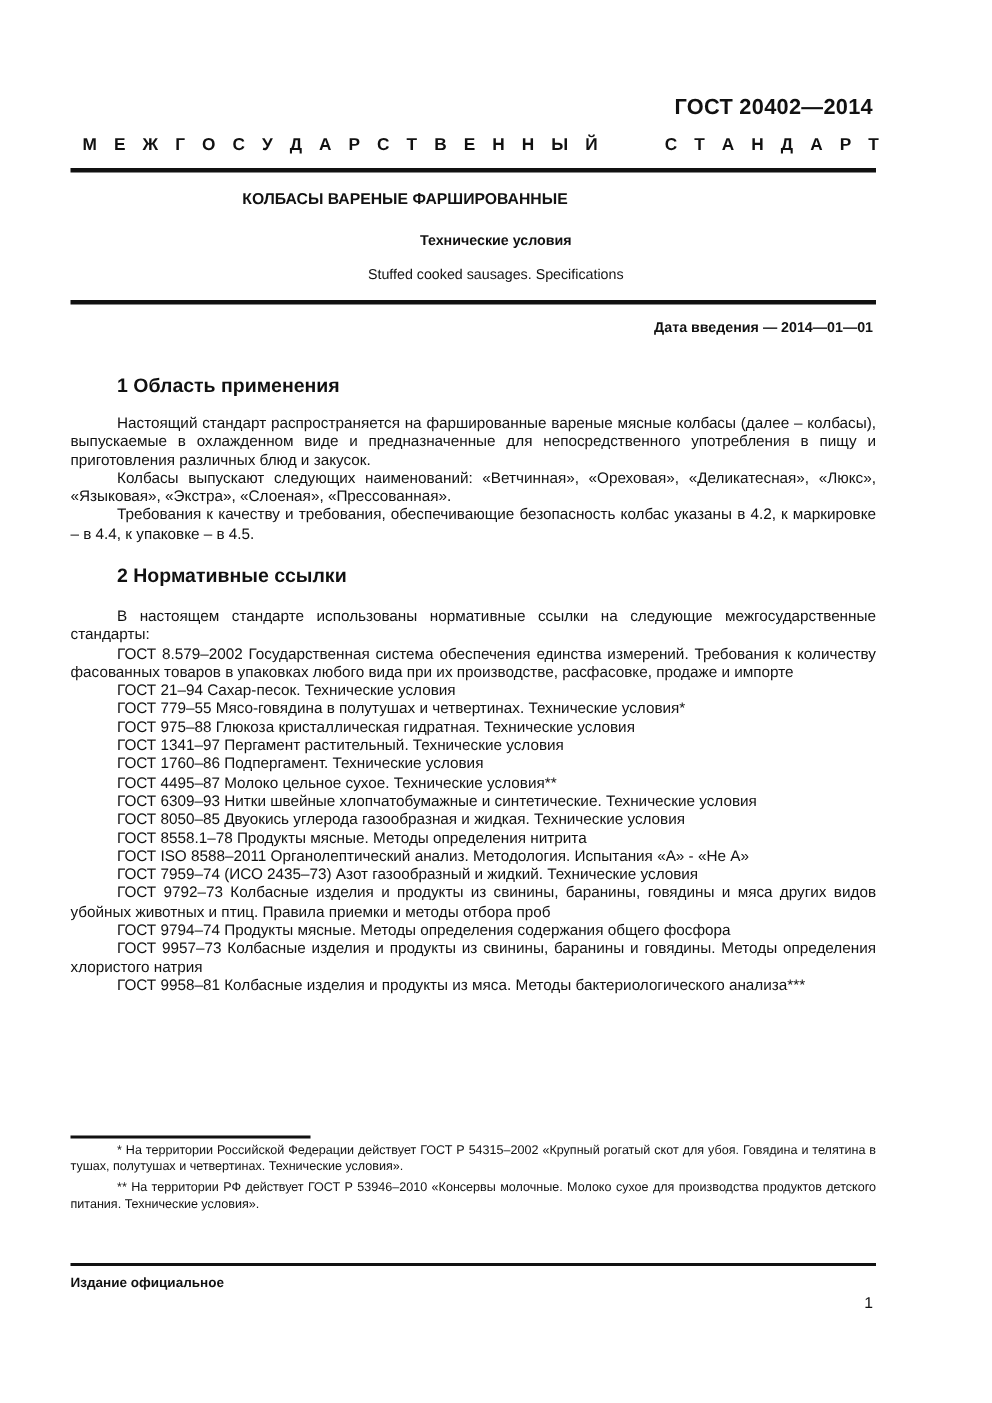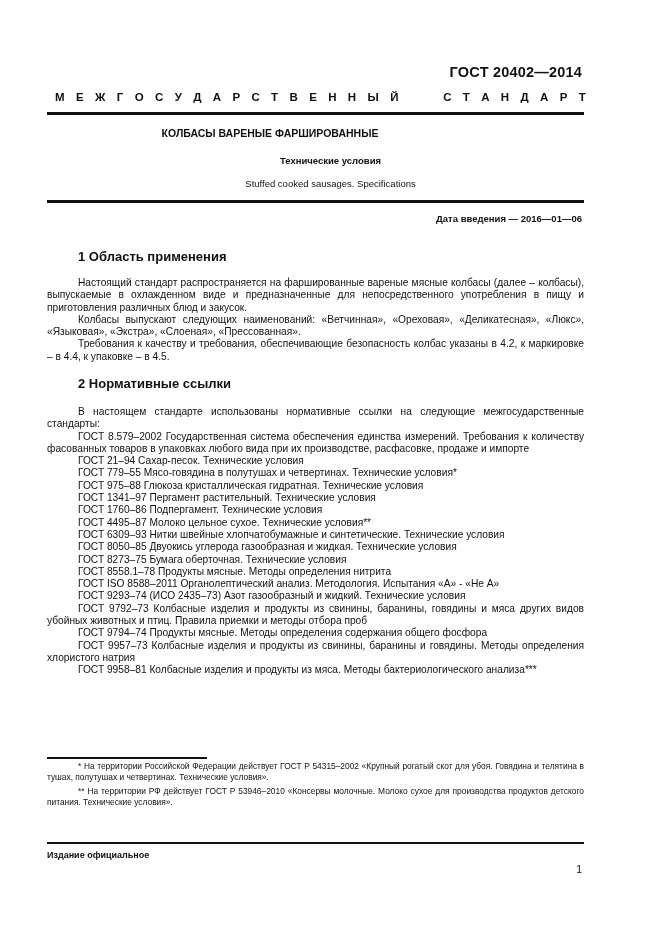--- a/index.html
+++ b/index.html
@@ -65,21 +65,21 @@
   </div>
 
   <div class="abs rule-thick" style="top:112px;"></div>
 
   <div class="abs title-main">КОЛБАСЫ ВАРЕНЫЕ ФАРШИРОВАННЫЕ</div>
   <div class="abs title-en">Stuffed cooked sausages. Specifications</div>
   <div class="abs title-sub">Технические условия</div>
 
   <div class="abs rule-thick" style="top:200px;"></div>
 
-  <div class="abs intro-date">Дата введения — 2016—01—06</div>
+  <div class="abs intro-date">Дата введения — 2014—01—01</div>
 
   <div class="abs section-h" style="top:249px;">1 Область применения</div>
 
   <div class="abs body-text" style="top:277px;">
     <p>Настоящий стандарт распространяется на фаршированные вареные мясные колбасы (далее – колбасы), выпускаемые в охлажденном виде и предназначенные для непосредственного употребления в пищу и приготовления различных блюд и закусок.</p>
     <p>Колбасы выпускают следующих наименований: «Ветчинная», «Ореховая», «Деликатесная», «Люкс», «Языковая», «Экстра», «Слоеная», «Прессованная».</p>
     <p>Требования к качеству и требования, обеспечивающие безопасность колбас указаны в 4.2, к маркировке – в 4.4, к упаковке – в 4.5.</p>
   </div>
 
   <div class="abs section-h" style="top:376px;">2 Нормативные ссылки</div>
@@ -88,24 +88,23 @@
     <p>В настоящем стандарте использованы нормативные ссылки на следующие межгосударственные стандарты:</p>
     <p>ГОСТ 8.579–2002 Государственная система обеспечения единства измерений. Требования к количеству фасованных товаров в упаковках любого вида при их производстве, расфасовке, продаже и импорте</p>
     <p>ГОСТ 21–94 Сахар-песок. Технические условия</p>
     <p>ГОСТ 779–55 Мясо-говядина в полутушах и четвертинах. Технические условия*</p>
     <p>ГОСТ 975–88 Глюкоза кристаллическая гидратная. Технические условия</p>
     <p>ГОСТ 1341–97 Пергамент растительный. Технические условия</p>
     <p>ГОСТ 1760–86 Подпергамент. Технические условия</p>
     <p>ГОСТ 4495–87 Молоко цельное сухое. Технические условия**</p>
     <p>ГОСТ 6309–93 Нитки швейные хлопчатобумажные и синтетические. Технические условия</p>
     <p>ГОСТ 8050–85 Двуокись углерода газообразная и жидкая. Технические условия</p>
-    <p>ГОСТ 8273–75 Бумага оберточная. Технические условия</p>
     <p>ГОСТ 8558.1–78 Продукты мясные. Методы определения нитрита</p>
     <p>ГОСТ ISO 8588–2011 Органолептический анализ. Методология. Испытания «А» - «Не А»</p>
-    <p>ГОСТ 9293–74 (ИСО 2435–73) Азот газообразный и жидкий. Технические условия</p>
+    <p>ГОСТ 7959–74 (ИСО 2435–73) Азот газообразный и жидкий. Технические условия</p>
     <p>ГОСТ 9792–73 Колбасные изделия и продукты из свинины, баранины, говядины и мяса других видов убойных животных и птиц. Правила приемки и методы отбора проб</p>
     <p>ГОСТ 9794–74 Продукты мясные. Методы определения содержания общего фосфора</p>
     <p>ГОСТ 9957–73 Колбасные изделия и продукты из свинины, баранины и говядины. Методы определения хлористого натрия</p>
     <p>ГОСТ 9958–81 Колбасные изделия и продукты из мяса. Методы бактериологического анализа***</p>
   </div>
 
   <div class="abs fn-rule"></div>
 
   <div class="abs footnotes">
     <p>*  На территории Российской Федерации  действует ГОСТ Р 54315–2002 «Крупный рогатый скот для убоя. Говядина и телятина в тушах, полутушах и четвертинах. Технические условия».</p>

